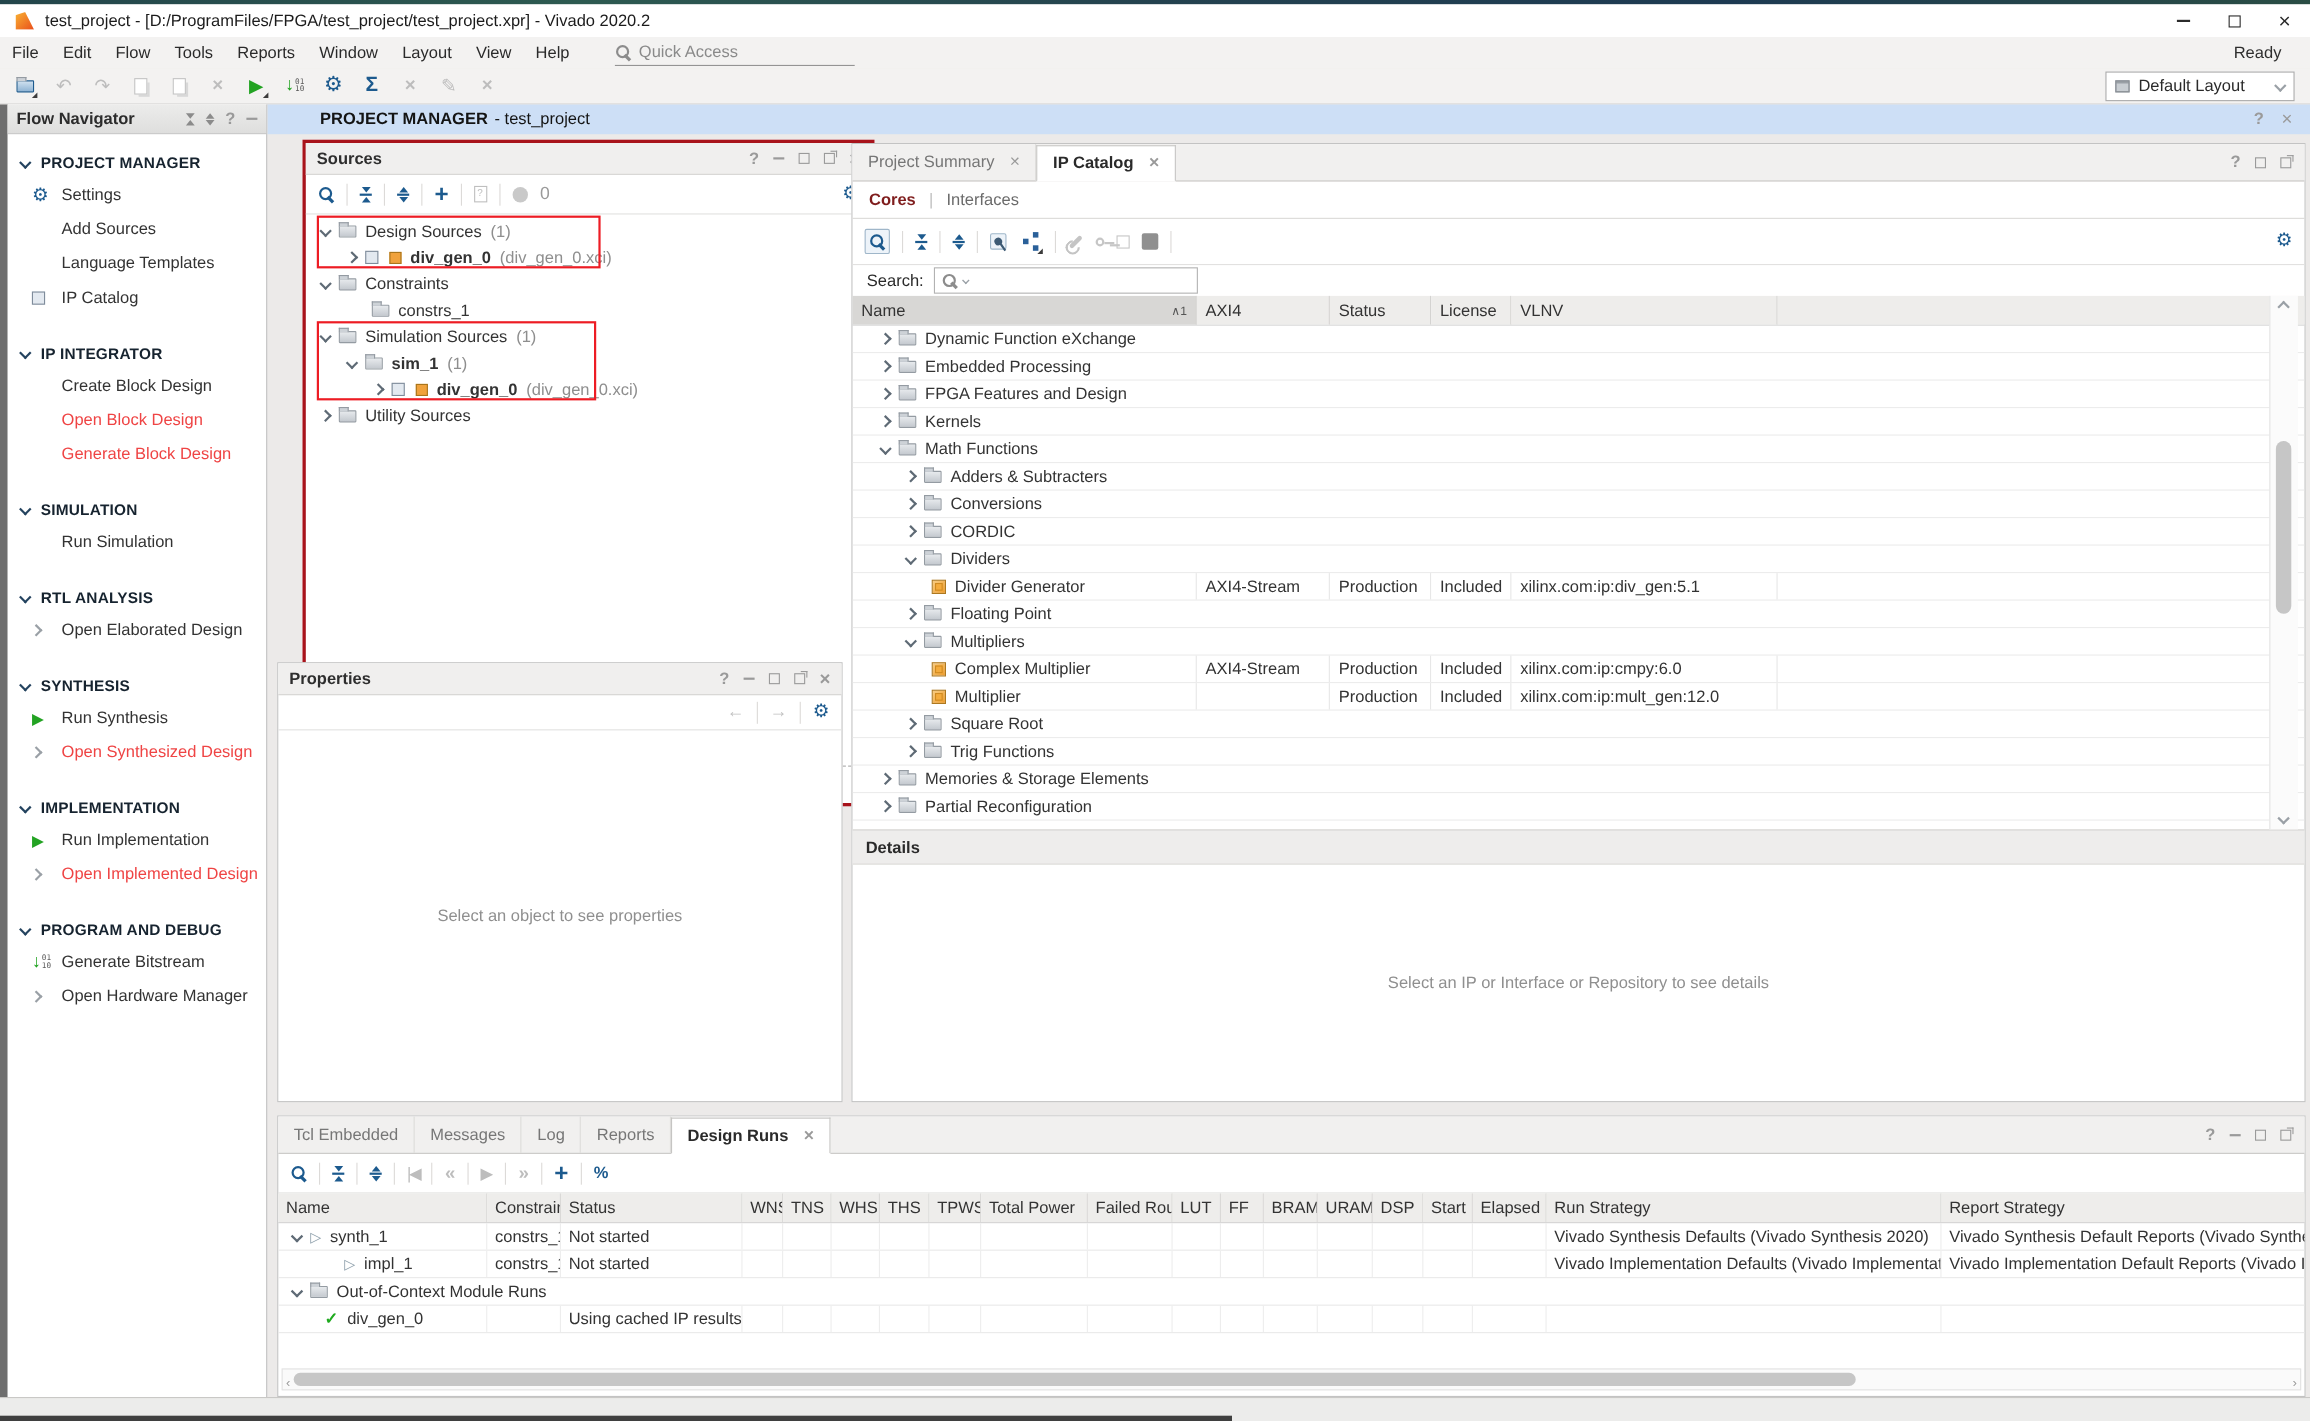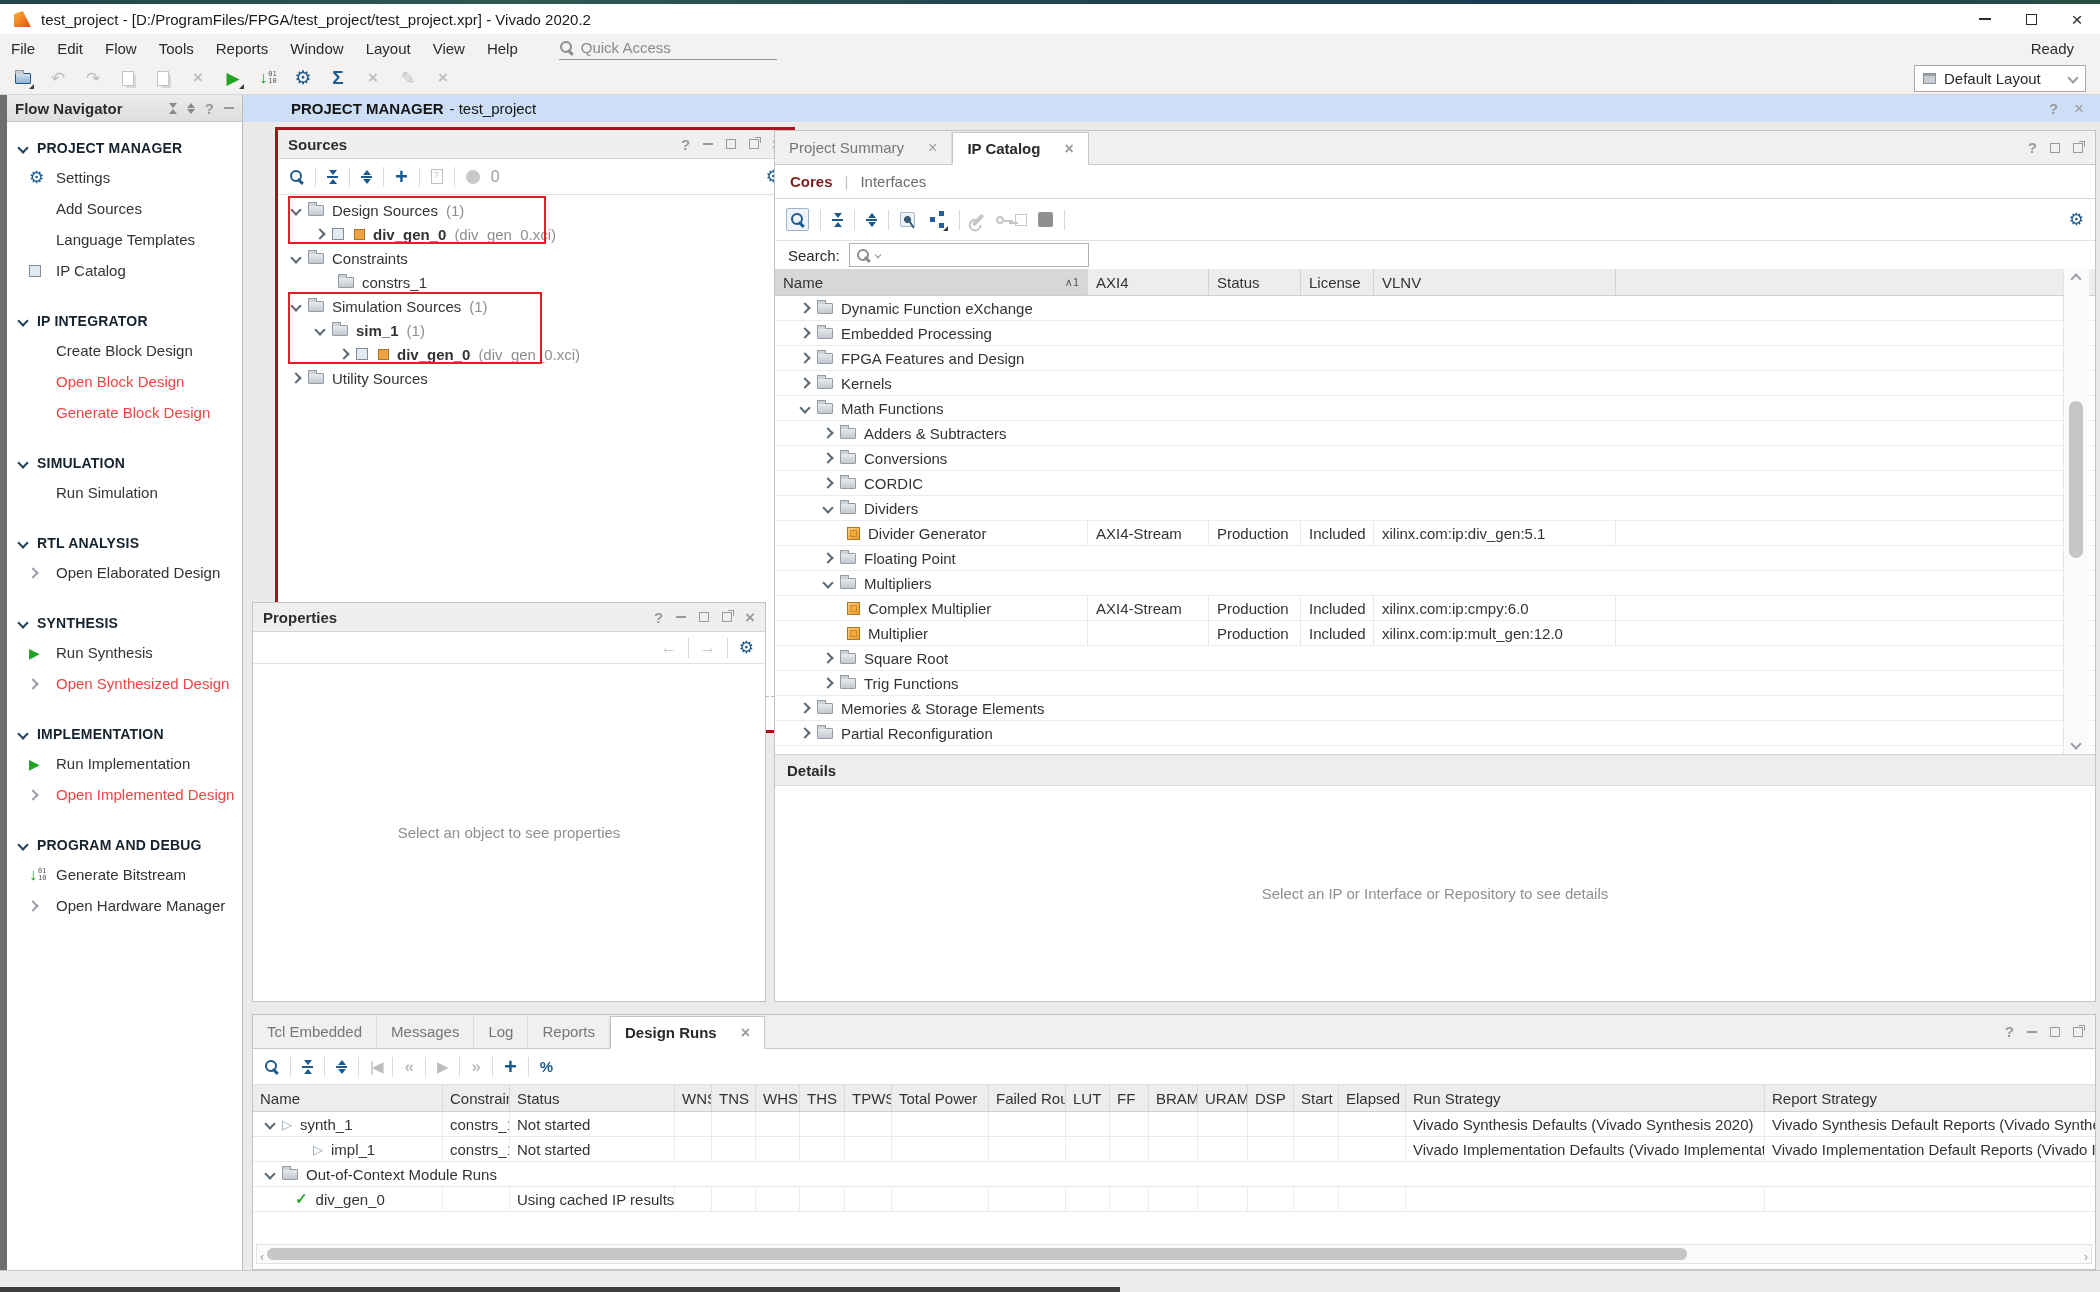--- a/index.html
+++ b/index.html
@@ -120,21 +120,21 @@
   .stabs { height:33px; display:flex; align-items:center; gap:4px; padding:0 6px; flex:none; }
   .stab { padding:4px 12px; font-size:15px; color:#6f6f6f; }
   .stab.act { background:#fff; border:1px solid #b5b5b5; color:#222; font-weight:bold; }
 
   #p-props { left:252px; top:602px; width:514px; height:400px; }
   #p-props .tbar { height:32px; justify-content:flex-end; }
   .arr { font-size:16px; color:#c2c2c2; font-weight:bold; }
 
   #p-ip { left:774px; top:130px; width:1322px; height:872px; }
   .tabrow { height:34px; background:#f1f0ef; border-bottom:1px solid #c9c8c6; display:flex; align-items:flex-end; flex:none; }
-  .tab { height:33px; display:flex; align-items:center; gap:24px; padding:0 14px; font-size:15px; color:#767676; border-right:1px solid #dddcda; }
+  .tab { height:33px; display:flex; align-items:center; gap:14px; padding:0 14px; font-size:15px; color:#767676; border-right:1px solid #dddcda; }
   .tab.act { background:#fff; border:1px solid #c6c5c3; border-bottom:1px solid #fff; margin-bottom:-1px; color:#2a2a2a; font-weight:bold; }
   .tabx { color:#9a9a9a; font-size:16px; line-height:1; }
   .tab-hicons { margin-left:auto; display:flex; gap:13px; align-items:center; padding:0 12px 8px 0; }
   .subtabs { height:34px; display:flex; align-items:center; gap:12px; padding:0 15px; border-bottom:1px solid #dbdad8; font-size:15px; flex:none; }
   .subtabs .act { font-weight:bold; color:#7f1d1d; }
   .subtabs .pipe { color:#c0c0c0; }
   .subtabs .oth { color:#6b6b6b; }
   #p-ip .tbar { height:42px; }
   .searchrow { height:28px; display:flex; align-items:center; gap:9px; padding:0 13px; font-size:15px; color:#2a2a2a; flex:none; }
   .sinput { width:240px; height:24px; border:1px solid #b2b2b2; background:#fff; display:flex; align-items:center; gap:3px; padding:0 6px; }

